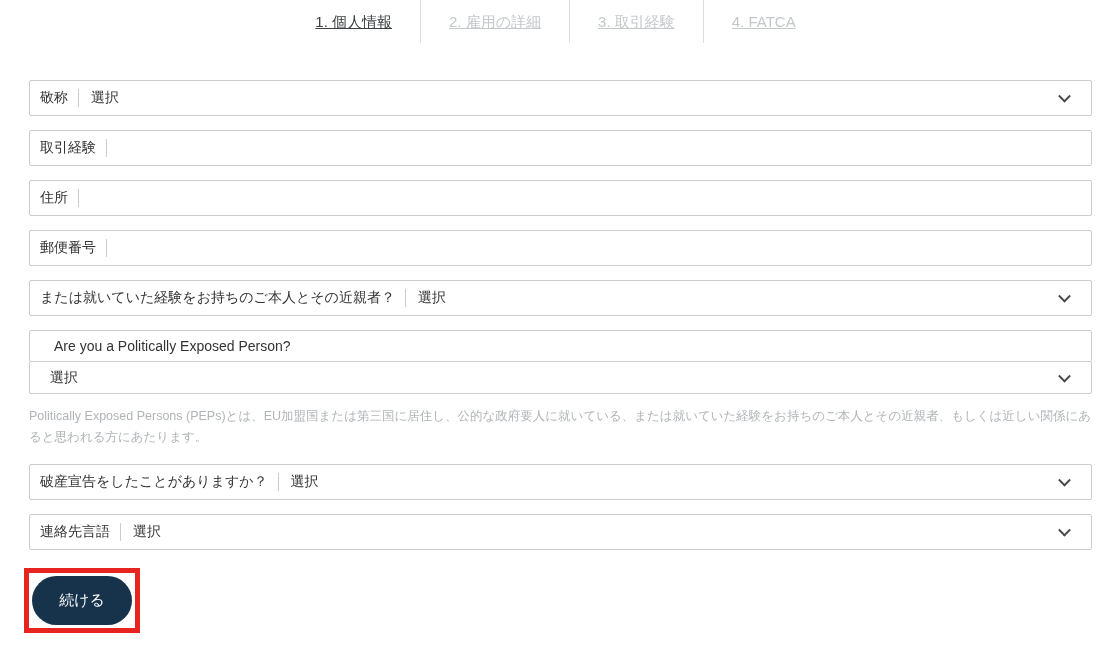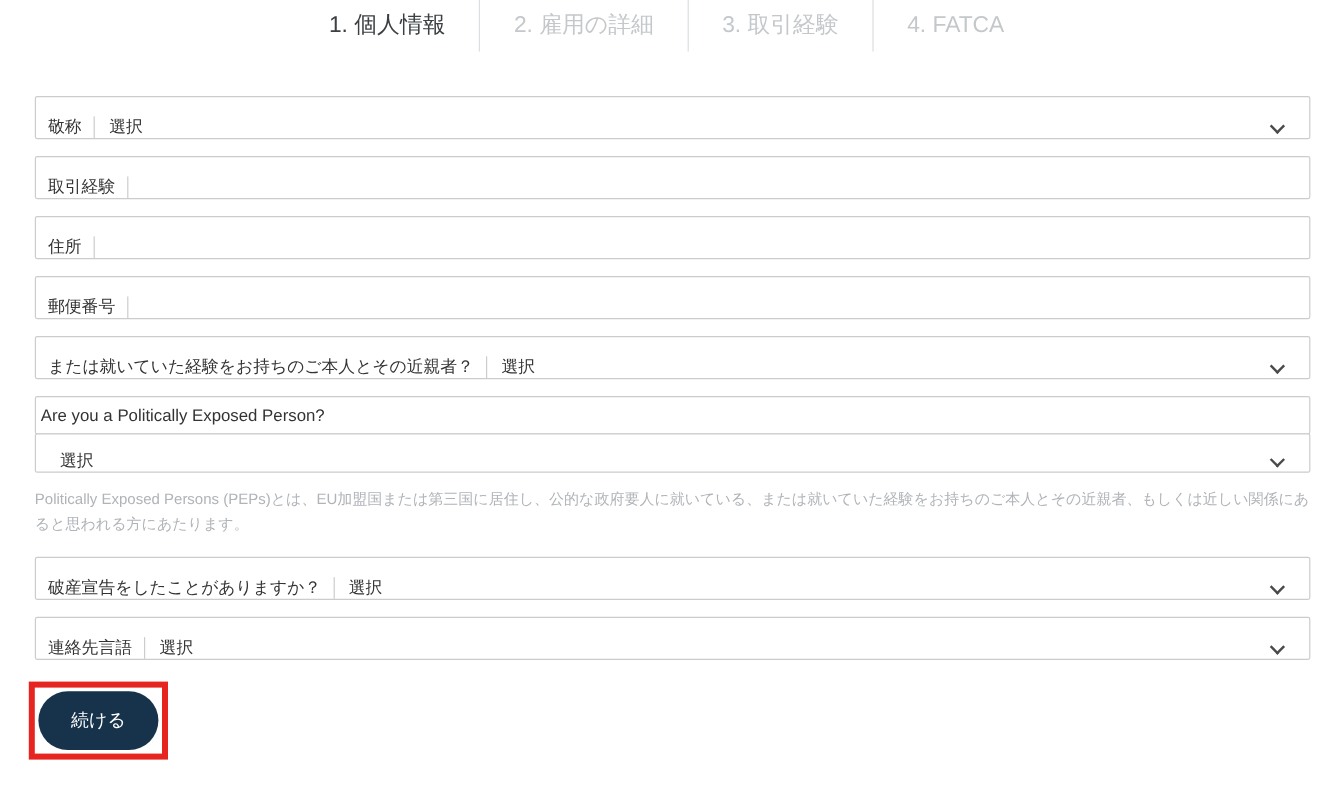--- a/index.html
+++ b/index.html
@@ -12,34 +12,35 @@
   
   .stepper {
     display: flex;
     justify-content: center;
     margin-top: 0;
     height: 43px;
   }
   .step {
     line-height: 43px;
     padding: 0 28px;
-    font-size: 19px;
+    font-size: 15px;
     color: #c4c8cb;
     white-space: nowrap;
+    text-decoration: underline;
   }
   .step:not(:last-child) { border-right: 1px solid #dcdee0; }
   .step.active { color: #3c4043; }
   
   .form-area {
     width: 1063px;
     margin: 37px 0 0 29px;
   }
   .row {
     display: flex;
-    align-items: flex-end;
+    align-items: center;
     height: 36px;
     border: 1px solid #cccccc;
     border-radius: 2px;
     background: #ffffff;
     margin-bottom: 14px;
     position: relative;
   }
   .row-label {
     display: flex;
     align-items: center;
@@ -85,21 +86,21 @@
     transform: translateY(-70%) rotate(45deg);
     pointer-events: none;
   }
   
   .pep-label-box {
     height: 32px;
     border: 1px solid #cccccc;
     border-radius: 2px;
     display: flex;
     align-items: center;
-    padding-left: 4px;
+    padding-left: 24px;
     font-size: 14px;
     color: #333333;
     background: #ffffff;
   }
   .pep-select-row {
     margin-top: -1px;
     height: 33px;
     margin-bottom: 12px;
   }
   .pep-select-row select { padding-left: 20px; }

